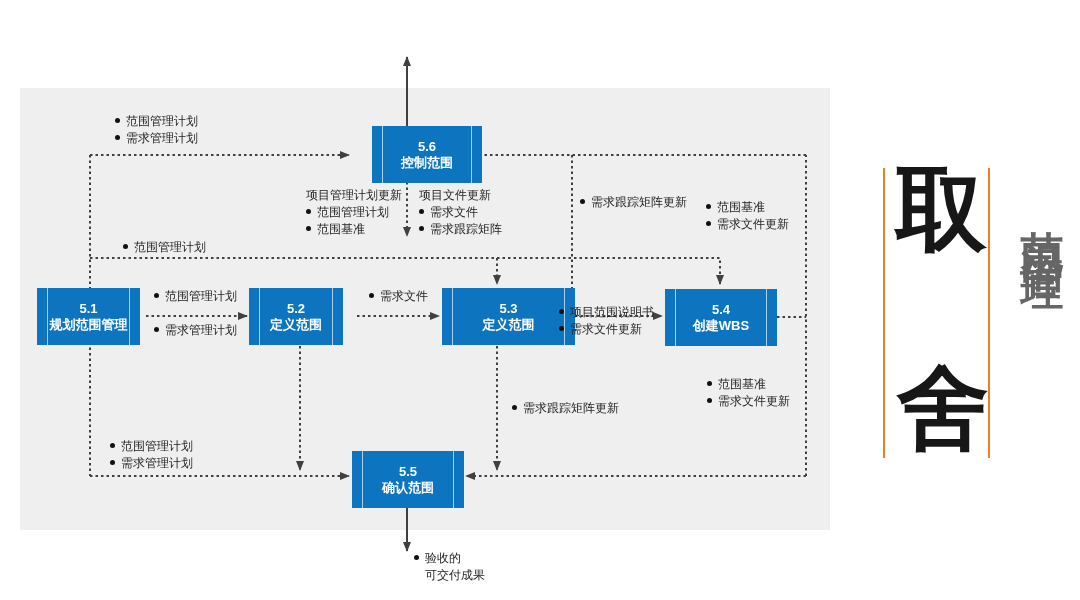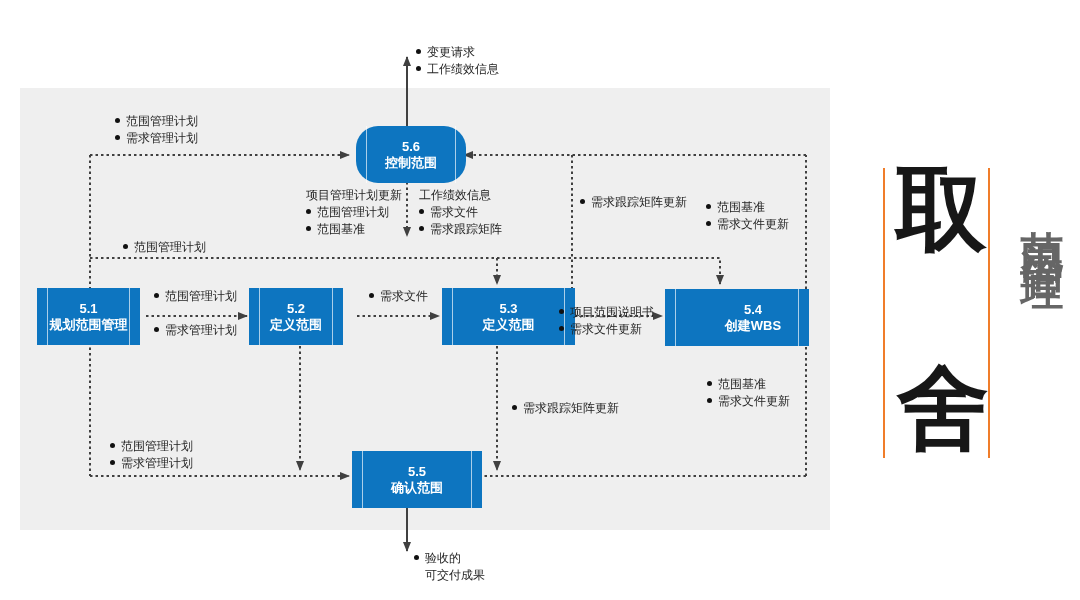--- a/index.html
+++ b/index.html
@@ -72,63 +72,59 @@
     <path d="M553,316 L662,316" stroke="#404040" stroke-width="2" stroke-dasharray="2.5 3" fill="none" marker-end="url(#ah)"></path>
     <path d="M300,346 L300,470" stroke="#404040" stroke-width="2" stroke-dasharray="2.5 3" fill="none" marker-end="url(#ah)"></path>
     <path d="M497,346 L497,470" stroke="#404040" stroke-width="2" stroke-dasharray="2.5 3" fill="none" marker-end="url(#ah)"></path>
     <path d="M90,476 L349,476" stroke="#404040" stroke-width="2" stroke-dasharray="2.5 3" fill="none" marker-end="url(#ah)"></path>
     <path d="M806,476 L466,476" stroke="#404040" stroke-width="2" stroke-dasharray="2.5 3" fill="none" marker-end="url(#ah)"></path>
 
     <path d="M407,126 L407,57" stroke="#404040" stroke-width="2" fill="none" marker-end="url(#ah)"></path>
     <path d="M407,507 L407,551" stroke="#404040" stroke-width="2" fill="none" marker-end="url(#ah)"></path>
   </svg>
 
-  <div class="proc" style="left:356px;top:126px;border-radius:22px;">
+  <div class="proc" style="left:372px;top:126px;">
     <span>5.6</span>
     <span>控制范围</span>
   </div>
   <div class="proc" style="left:37px;top:288px;width:103px;">
     <span>5.1</span>
     <span>规划范围管理</span>
   </div>
   <div class="proc" style="left:249px;top:288px;width:94px;">
     <span>5.2</span>
     <span>定义范围</span>
   </div>
   <div class="proc" style="left:442px;top:288px;width:133px;">
     <span>5.3</span>
     <span>定义范围</span>
   </div>
-  <div class="proc" style="left:665px;top:289px;width:112px;padding-left:32px;">
+  <div class="proc" style="left:665px;top:289px;width:112px;">
     <span>5.4</span>
     <span>创建WBS</span>
   </div>
-  <div class="proc" style="left:352px;top:451px;width:130px;">
+  <div class="proc" style="left:352px;top:451px;width:112px;">
     <span>5.5</span>
     <span>确认范围</span>
   </div>
 
   <div class="lbl" style="left:115px;top:113px;">
     <div class="b">范围管理计划</div>
     <div class="b">需求管理计划</div>
   </div>
 
-  <div class="lbl" style="left:416px;top:44px;">
-    <div class="b">变更请求</div>
-    <div class="b">工作绩效信息</div>
-  </div>
 
   <div class="lbl" style="left:306px;top:187px;">
     <div class="h">项目管理计划更新</div>
     <div class="b">范围管理计划</div>
     <div class="b">范围基准</div>
   </div>
 
   <div class="lbl" style="left:419px;top:187px;">
-    <div class="h">工作绩效信息</div>
+    <div class="h">项目文件更新</div>
     <div class="b">需求文件</div>
     <div class="b">需求跟踪矩阵</div>
   </div>
 
   <div class="lbl" style="left:580px;top:194px;">
     <div class="b">需求跟踪矩阵更新</div>
   </div>
 
   <div class="lbl" style="left:706px;top:199px;">
     <div class="b">范围基准</div>

